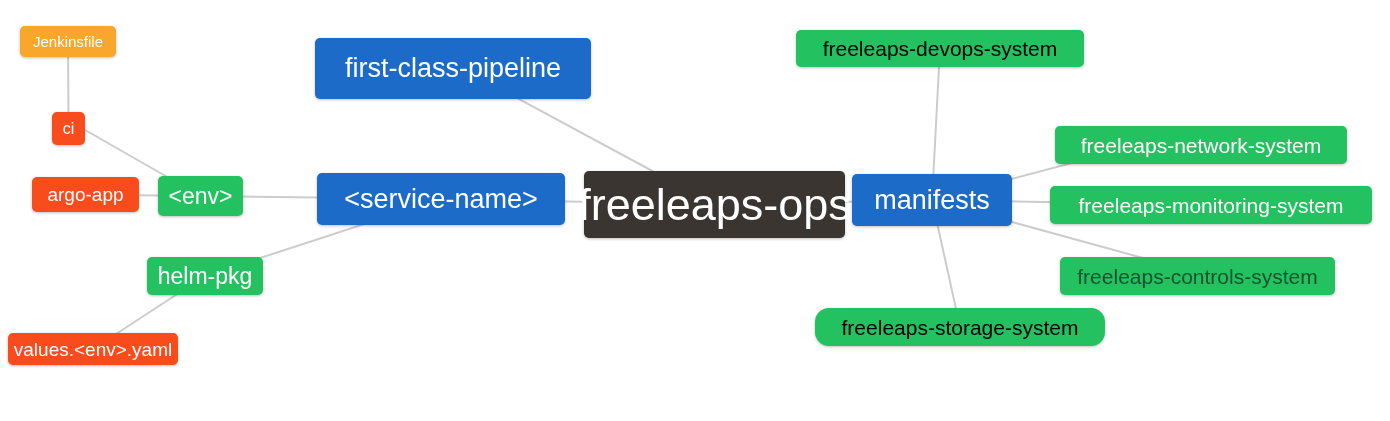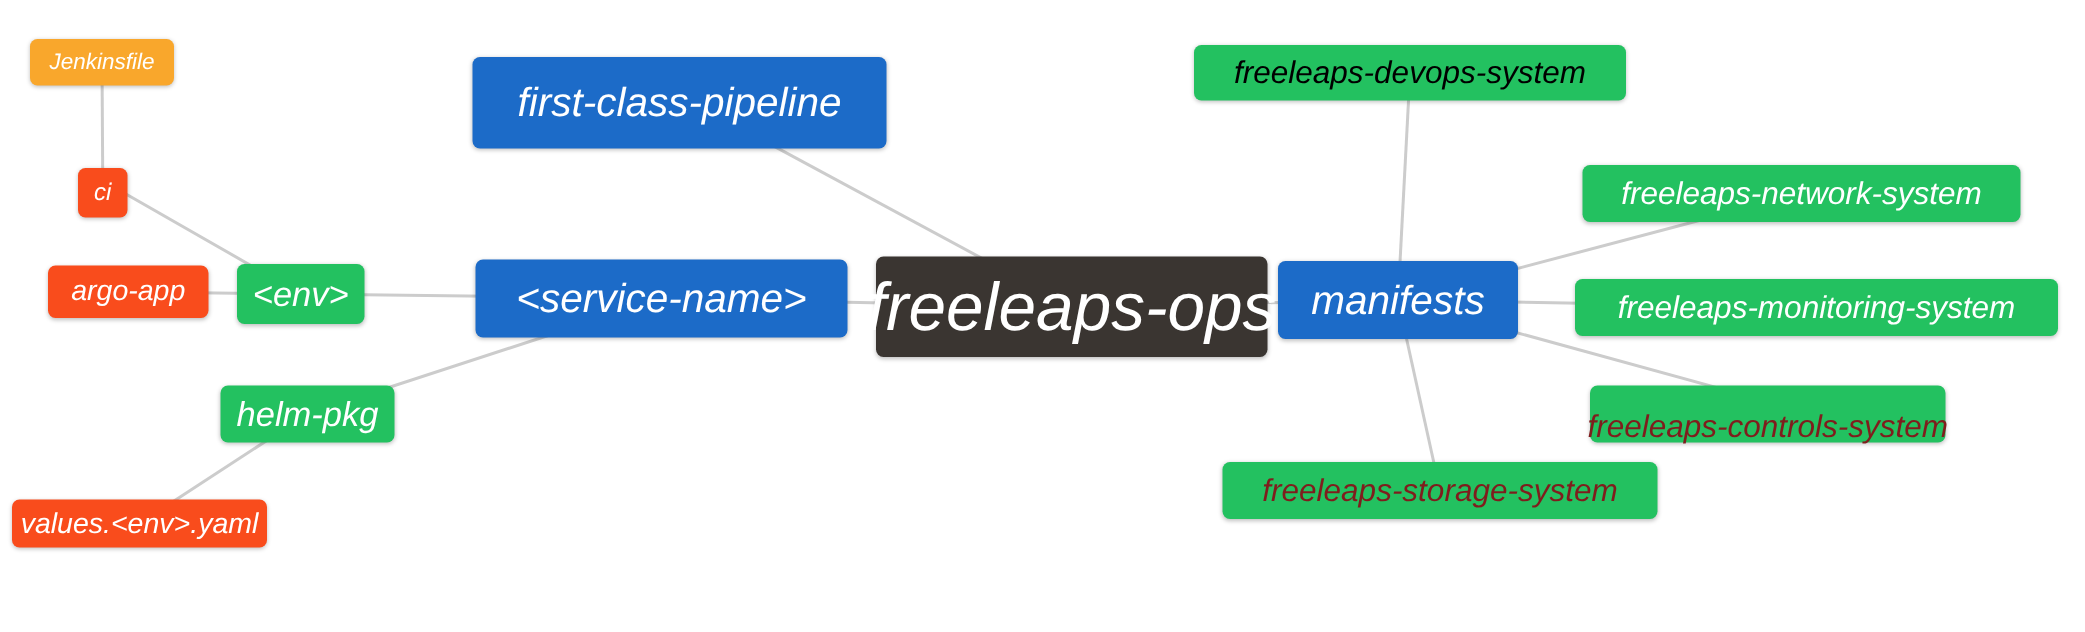--- a/index.html
+++ b/index.html
@@ -7,21 +7,20 @@
     padding: 0;
     background: #ffffff;
     font-family: "Liberation Sans", sans-serif;
   }
   .canvas {
     position: relative;
     width: 1390px;
     height: 421px;
     background: #ffffff;
     overflow: hidden;
-    font-style: italic;
   }
   .edge-layer {
     position: absolute;
     left: 0;
     top: 0;
     width: 1390px;
     height: 421px;
   }
   .node-layer {
     position: absolute;
@@ -91,26 +90,26 @@
       </div>
       <div class="node" style="left: 584px; top: 171px; width: 261px; height: 67px; background: rgb(58, 53, 49); font-size: 45px; color: rgb(255, 255, 255);">
         <span>freeleaps-ops</span>
       </div>
       <div class="node" style="left: 852px; top: 174px; width: 160px; height: 52px; background: rgb(28, 107, 200); font-size: 27px; color: rgb(255, 255, 255);">
         <span>manifests</span>
       </div>
       <div class="node" style="left: 796px; top: 30px; width: 288px; height: 37px; background: rgb(35, 193, 96); font-size: 21px; color: #000000;">
         <span>freeleaps-devops-system</span>
       </div>
-      <div class="node" style="left: 1055px; top: 110px; width: 292px; height: 38px; background: rgb(35, 193, 96); font-size: 21px; color: rgb(255, 255, 255);">
+      <div class="node" style="left: 1055px; top: 126px; width: 292px; height: 38px; background: rgb(35, 193, 96); font-size: 21px; color: rgb(255, 255, 255);">
         <span>freeleaps-network-system</span>
       </div>
       <div class="node" style="left: 1050px; top: 186px; width: 322px; height: 38px; background: rgb(35, 193, 96); font-size: 21px; color: rgb(255, 255, 255);">
         <span>freeleaps-monitoring-system</span>
       </div>
-      <div class="node" style="left: 1060px; top: 257px; width: 237px; height: 38px; background: rgb(35, 193, 96); font-size: 21px; color: #7f1d1d; align-items: flex-end;">
+      <div class="node" style="left: 1060px; top: 257px; width: 275px; height: 38px; background: rgb(35, 193, 96); font-size: 21px; color: #14532d;">
         <span>freeleaps-controls-system</span>
       </div>
-      <div class="node" style="left: 815px; top: 308px; width: 290px; height: 38px; background: rgb(35, 193, 96); font-size: 21px; color: #7f1d1d;">
+      <div class="node" style="left: 815px; top: 308px; width: 290px; height: 38px; background: rgb(35, 193, 96); font-size: 21px; color: #000000; border-radius: 14px;">
         <span>freeleaps-storage-system</span>
       </div>
     </div>
 </div>
 
 </body></html>

